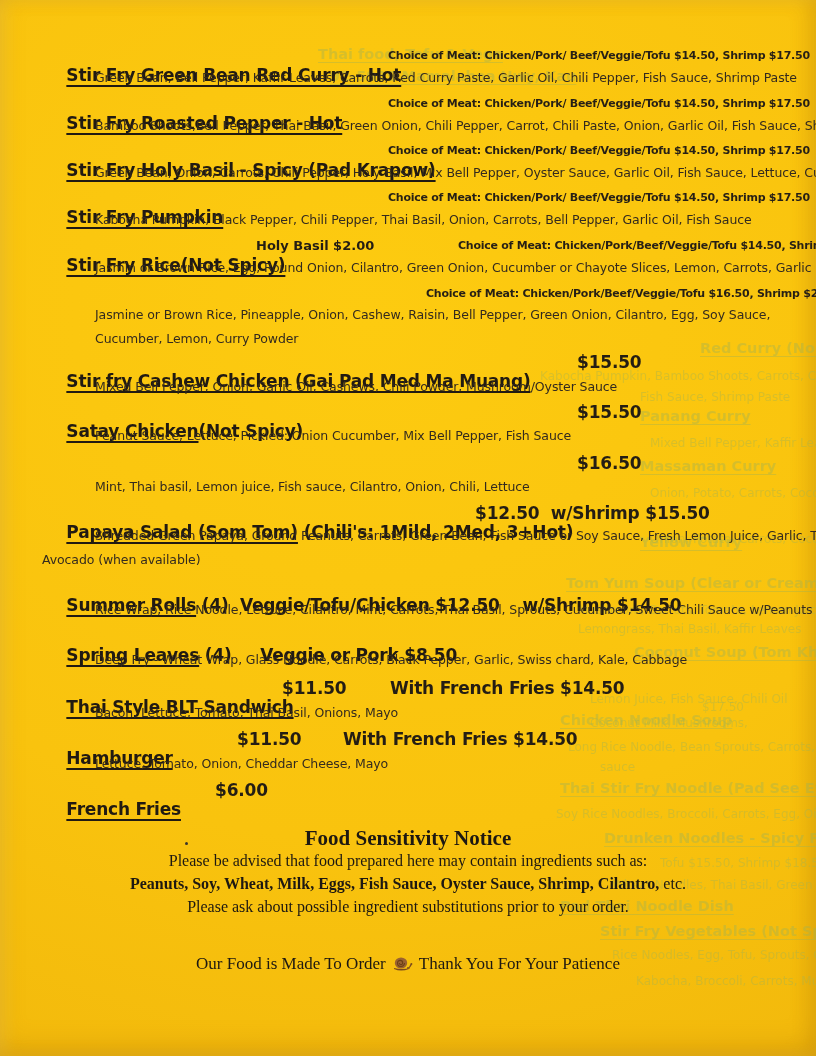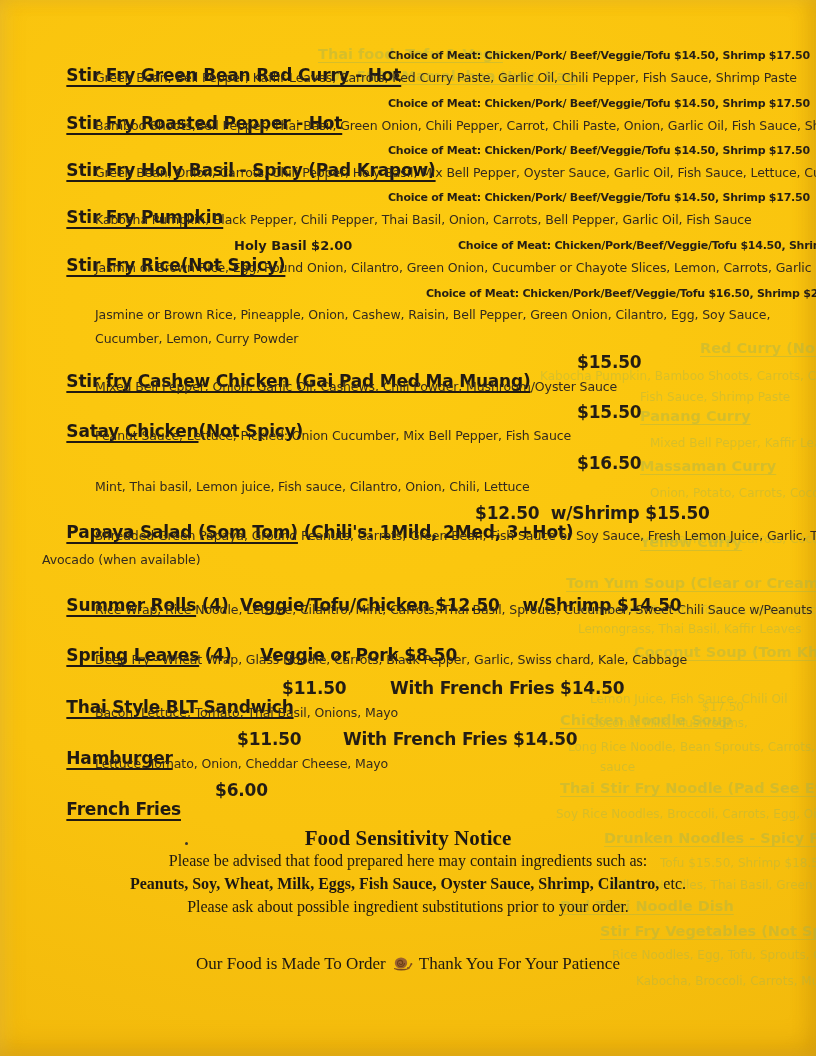--- a/index.html
+++ b/index.html
@@ -5,21 +5,21 @@
   html,body{margin:0;padding:0;background:#777;}
   .page{
     position:relative;width:816px;height:1056px;overflow:hidden;
     background:radial-gradient(ellipse 130% 90% at 45% 30%, #fdcb10 0%, #f9c30e 55%, #f3ba0c 85%, #eab009 100%);
     box-shadow:inset 0 -10px 26px rgba(150,90,0,.22), inset -8px 0 18px rgba(150,90,0,.12), inset 6px 0 14px rgba(255,230,120,.25);
     font-family:"DejaVu Sans","Liberation Sans",sans-serif;color:#241d14;
   }
   .row{position:absolute;left:46px;right:8px;height:22px;white-space:pre;}
   .nm{font-size:17px;font-weight:bold;letter-spacing:-.2px;color:#211a12;white-space:pre;}
   .u{text-decoration:underline;text-decoration-thickness:1.8px;text-underline-offset:4px;}
-  .extra{position:absolute;top:2px;font-size:13px;font-weight:bold;white-space:pre;}
+  .extra{position:absolute;top:2px;font-size:13px;font-weight:bold;white-space:pre;margin-left:22px;}
   .choice{position:absolute;top:3px;font-size:11px;font-weight:bold;letter-spacing:-.25px;white-space:pre;color:#261f16;}
   .price{position:absolute;top:0;font-size:17px;font-weight:bold;letter-spacing:-.2px;white-space:pre;}
   .desc{position:absolute;left:95px;right:20px;font-size:12.5px;letter-spacing:-.1px;color:#332a1f;white-space:pre;}
   .m0{left:42px;}
   .notice{position:absolute;left:0;width:816px;text-align:center;font-family:"Liberation Serif","DejaVu Serif",serif;color:#1d1812;}
   .notice-title{font-size:21px;font-weight:bold;}
   .notice-line{font-size:16px;}
   .bold{font-weight:bold;}
   .footer{position:absolute;left:0;top:954px;width:816px;text-align:center;font-family:"Liberation Serif","DejaVu Serif",serif;font-size:17px;color:#1d1812;}
   .snail{display:inline-block;vertical-align:-2px;margin:0 6px;}

